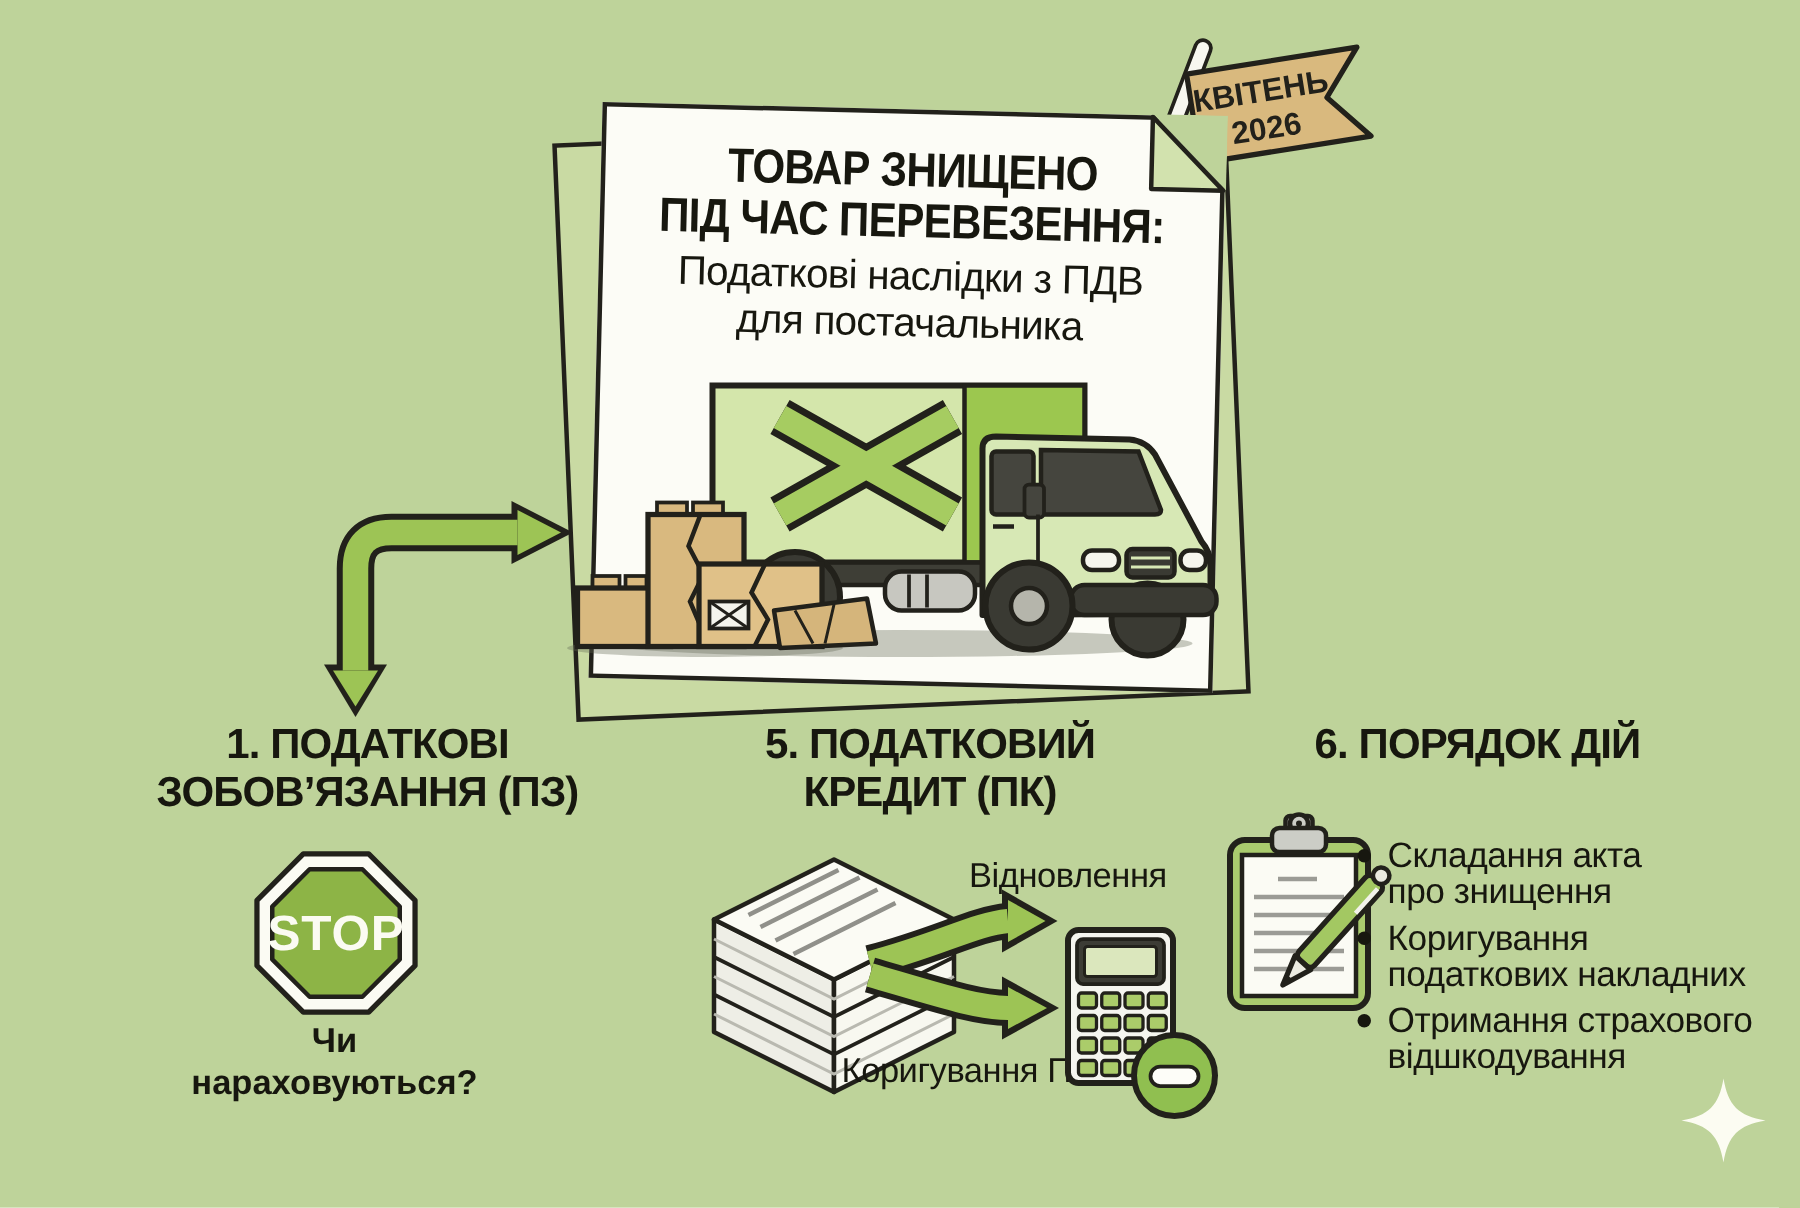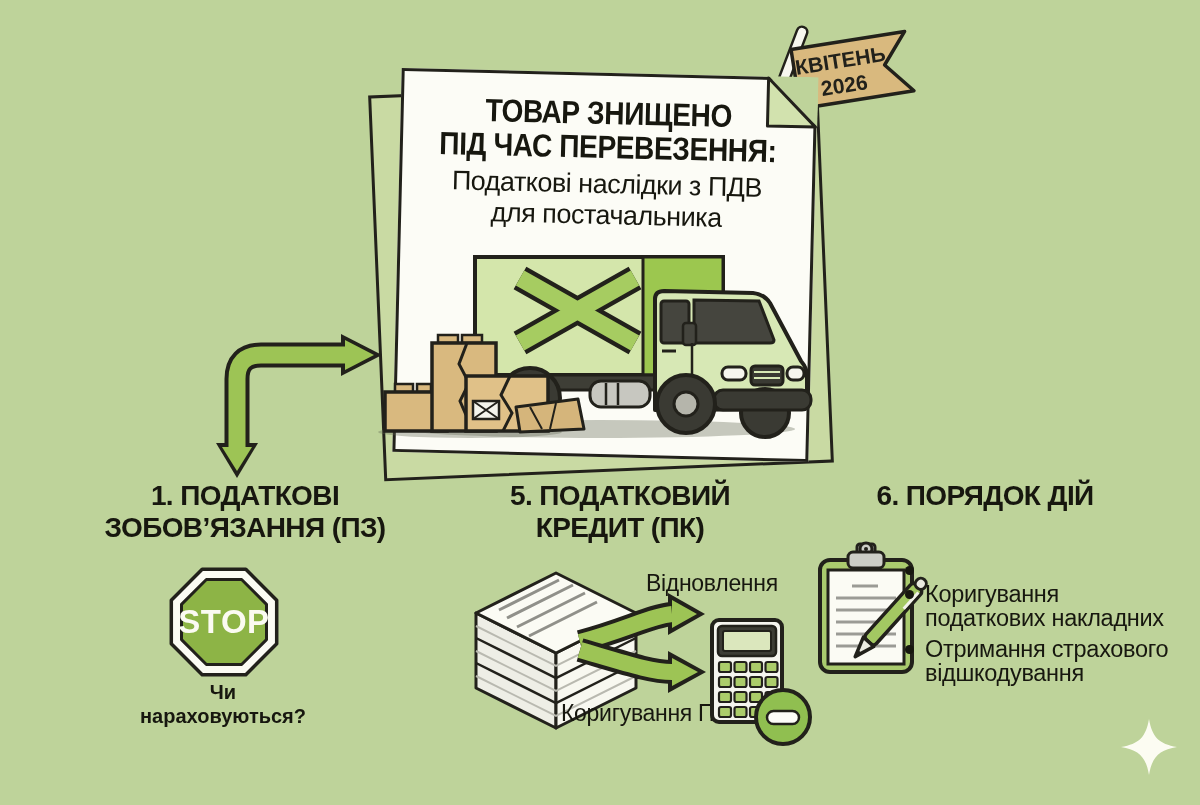--- a/index.html
+++ b/index.html
@@ -43,21 +43,21 @@
   .h {
     position:absolute; font-weight:bold; font-size:28px; line-height:1.16;
     letter-spacing:-0.6px; text-align:center; white-space:pre-line;
   }
   .s1h { left:95px;  top:480px; width:300px; }
   .s2h { left:470px; top:480px; width:300px; }
   .s3h { left:860px; top:480px; width:250px; }
 
   .question {
     position:absolute; left:73px; top:680px; width:300px; text-align:center;
-    font-weight:bold; font-size:20px; line-height:1.2; white-space:pre-line;
+    font-weight:bold; font-size:23px; line-height:1.2; white-space:pre-line;
   }
   .lbl { position:absolute; font-size:23px; letter-spacing:-0.3px; }
   .lbl-top    { left:622px; top:570px;margin-left:24px; }
   .lbl-bottom { left:561px; top:700px; }
 
   .bullets { position:absolute; left:905px; top:559px; width:285px; }
   .bitem { display:flex; margin-bottom:8px; }
   .dot { flex:none; width:9px; height:9px; border-radius:50%; background:#17170f; margin:7px 11px 0 0; }
   .btext { font-size:23.5px; line-height:1.0; white-space:pre-line; letter-spacing:-0.3px; padding-top:0; }
   .btext { line-height:23.5px; }
@@ -216,20 +216,22 @@
       <rect x="-7" y="-42" width="14" height="74" rx="4" fill="#a3c862" stroke="#22211b" stroke-width="3.5"></rect>
       <circle cx="0" cy="-46" r="5.5" fill="#eaeae0" stroke="#22211b" stroke-width="3"></circle>
       <path d="M4,-38 L4,-16" stroke="#f2f2ea" stroke-width="3"></path>
       <polygon points="-7,32 7,32 0,52" fill="#ecece2" stroke="#22211b" stroke-width="3.5" stroke-linejoin="round"></polygon>
       <polygon points="-2.2,45 2.2,45 0,52" fill="#22211b"></polygon>
     </g>
   </svg>
   <div class="bullets">
     <div class="bitem">
       <span class="dot"></span>
+      <span class="btext">Складання акта
+про знищення</span>
     </div>
     <div class="bitem">
       <span class="dot"></span>
       <span class="btext">Коригування
 податкових накладних</span>
     </div>
     <div class="bitem">
       <span class="dot"></span>
       <span class="btext">Отримання страхового
 відшкодування</span>

